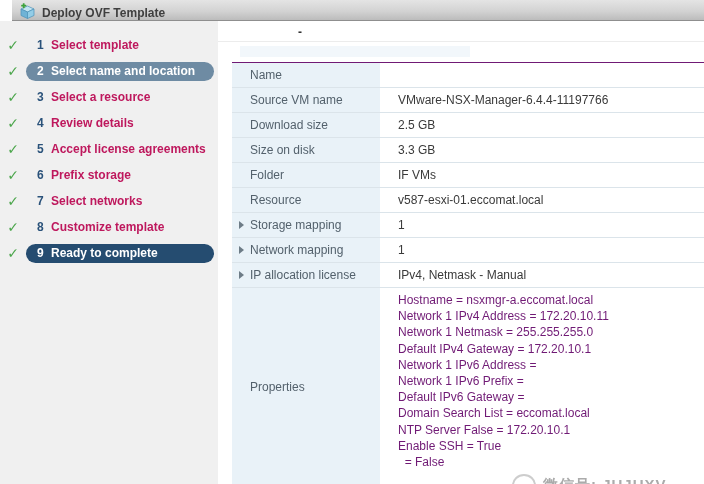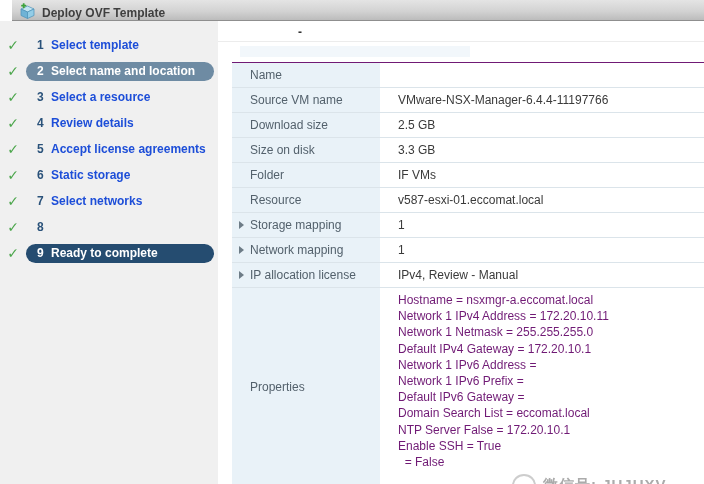--- a/index.html
+++ b/index.html
@@ -25,21 +25,21 @@
   .step { position: relative; height: 26px; display: flex; align-items: center; }
   .step .check {
     width: 26px; text-align: center; color: #4ca64c; font-weight: bold;
     font-size: 14px; flex: 0 0 26px;
   }
   .step .pill {
     display: flex; align-items: center; height: 19px; width: 188px;
     border-radius: 10px; padding-left: 11px;
   }
   .step .num { font-weight: bold; color: #2a527a; width: 12px; flex: 0 0 12px; }
-  .step .label { font-weight: bold; color: #1d4ed8; margin-left: 2px; white-space: nowrap; }
+  .step .label { font-weight: bold; color: #be185d; margin-left: 2px; white-space: nowrap; }
   .step.current-alt .pill { background: #6e8ba3; }
   .step.current .pill { background: #254c70; }
   .step.current .num, .step.current .label,
   .step.current-alt .num, .step.current-alt .label { color: #ffffff; }
 
   
   .content { position: absolute; left: 218px; top: 21px; width: 486px; height: 463px; background: #ffffff; }
   .collapsed-dash { position: absolute; left: 80px; top: 4px; color: #333; font-weight: bold; }
   .content-divider { position: absolute; left: 0; top: 20px; width: 486px; height: 1px; background: #ececec; }
   .faint-strip { position: absolute; left: 22px; top: 25px; width: 230px; height: 11px; background: #f2f7fb; }
@@ -126,34 +126,35 @@
       <span class="check">✓</span>
       <span class="pill">
           <span class="num">5</span>
           <span class="label">Accept license agreements</span>
         </span>
     </div>
     <div class="step">
       <span class="check">✓</span>
       <span class="pill">
           <span class="num">6</span>
-          <span class="label">Static storage</span>
+          <span class="label">Prefix storage</span>
         </span>
     </div>
     <div class="step">
       <span class="check">✓</span>
       <span class="pill">
           <span class="num">7</span>
           <span class="label">Select networks</span>
         </span>
     </div>
     <div class="step">
       <span class="check">✓</span>
       <span class="pill">
           <span class="num">8</span>
+          <span class="label">Customize template</span>
         </span>
     </div>
     <div class="step current">
       <span class="check">✓</span>
       <span class="pill">
           <span class="num">9</span>
           <span class="label">Ready to complete</span>
         </span>
     </div>
   </div>
@@ -208,21 +209,21 @@
           <span>Network mapping</span>
         </div>
         <div class="cell-value">1</div>
       </div>
 
       <div class="row">
         <div class="cell-label">
           <span class="arrow-icon"></span>
           <span>IP allocation license</span>
         </div>
-        <div class="cell-value">IPv4, Review - Manual</div>
+        <div class="cell-value">IPv4, Netmask - Manual</div>
       </div>
 
       <div class="row tall">
         <div class="cell-label">Properties</div>
         <div class="cell-value">
           <div class="prop-line">Hostname = nsxmgr-a.eccomat.local</div>
           <div class="prop-line">Network 1 IPv4 Address = 172.20.10.11</div>
           <div class="prop-line">Network 1 Netmask = 255.255.255.0</div>
           <div class="prop-line">Default IPv4 Gateway = 172.20.10.1</div>
           <div class="prop-line">Network 1 IPv6 Address =</div>

